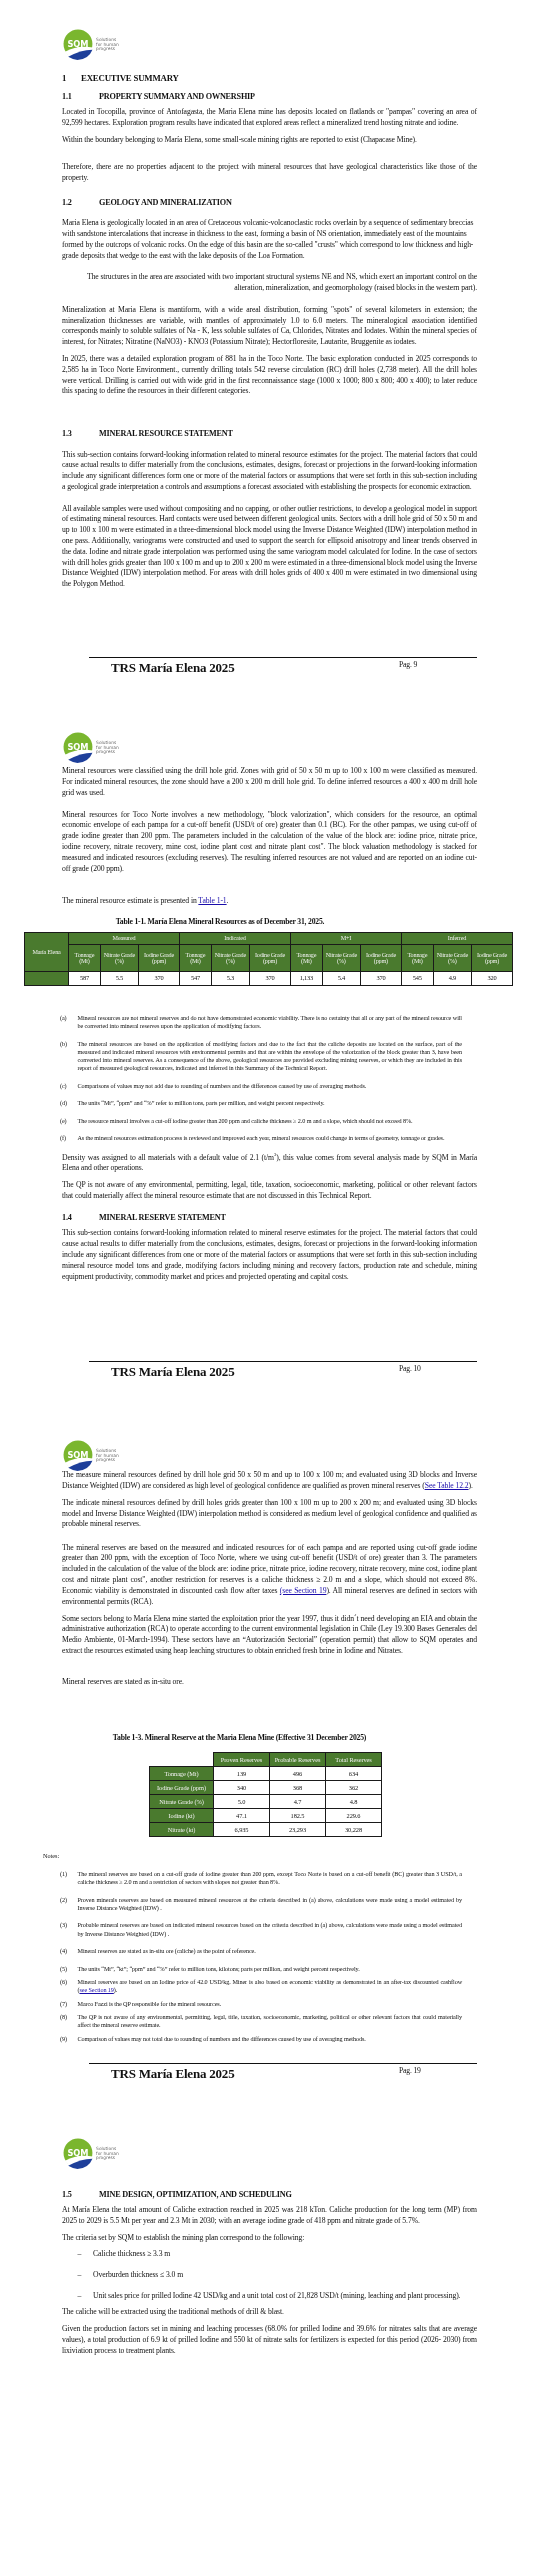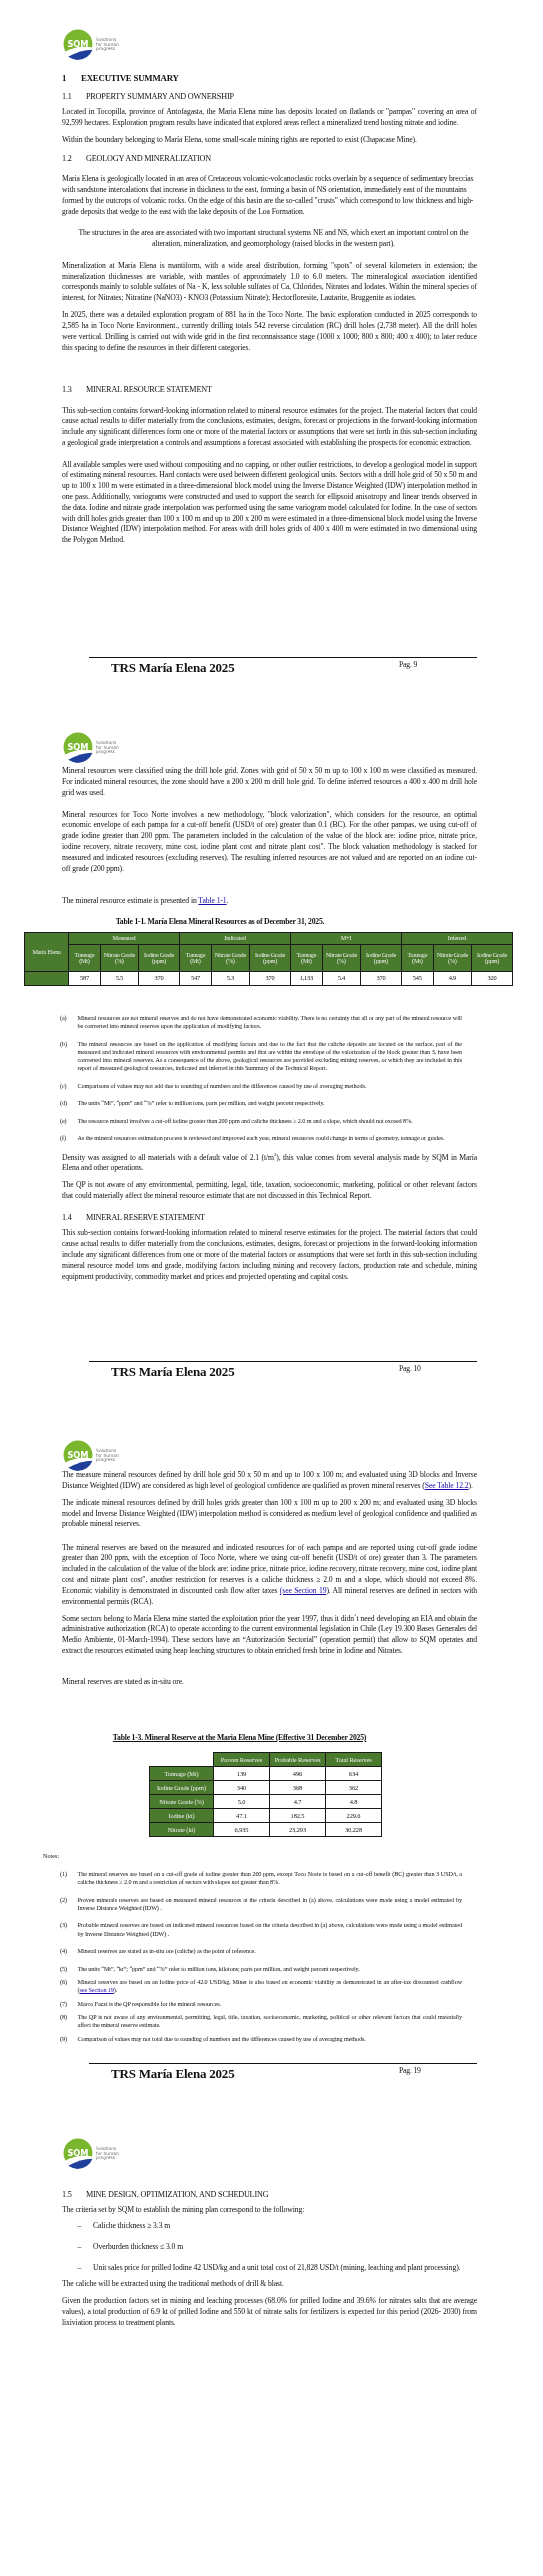--- a/index.html
+++ b/index.html
@@ -47,24 +47,25 @@
   h1.sec {
     font-size: 8.8px;
     font-weight: bold;
     margin: 0 0 9.3px 0;
     display: flex;
     letter-spacing: -0.2px;
   }
   h1.sec .num { width: 19px; }
   h2.sub {
     font-size: 8.2px;
-    font-weight: normal;
+    font-weight: bold;
     margin: 0 0 6.2px 0;
     display: flex;
     letter-spacing: -0.2px;
+    gap: 13px;
   }
   h2.sub .num { width: 24px; }
   a.link { color: #1a0dab; text-decoration: underline; }
   .footer {
     position: absolute;
     left: 89px;
     width: 388px;
     border-top: 1.3px solid #111;
   }
   .footer .ft-title {
@@ -176,28 +177,29 @@
   <div class="content" style="top:73px;">
     <h1 class="sec">
       <span class="num">1</span>
       <span>EXECUTIVE SUMMARY</span>
     </h1>
     <h2 class="sub">
       <span class="num">1.1</span>
       <span>PROPERTY SUMMARY AND OWNERSHIP</span>
     </h2>
     <p class="body">Located in Tocopilla, province of Antofagasta, the Maria Elena mine has deposits located on flatlands or "pampas" covering an area of 92,599 hectares. Exploration program results have indicated that explored areas reflect a mineralized trend hosting nitrate and iodine.</p>
-    <p class="body" style="margin-bottom:8px;">Within the boundary belonging to María Elena, some small-scale mining rights are reported to exist (Chapacase Mine).</p>
+    <p class="body" style="margin-bottom:16px;">Within the boundary belonging to María Elena, some small-scale mining rights are reported to exist (Chapacase Mine).</p>
+    <p class="body" style="margin-bottom:14.4px;">Therefore, there are no properties adjacent to the project with mineral resources that have geological characteristics like those of the property.</p>
 
     <h2 class="sub" style="margin-bottom:11.3px;">
       <span class="num">1.2</span>
       <span>GEOLOGY AND MINERALIZATION</span>
     </h2>
     <p class="body" style="text-align:left; margin-bottom:10.8px;">Maria Elena is geologically located in an area of Cretaceous volcanic-volcanoclastic rocks overlain by a sequence of sedimentary breccias with sandstone intercalations that increase in thickness to the east, forming a basin of NS orientation, immediately east of the mountains formed by the outcrops of volcanic rocks. On the edge of this basin are the so-called "crusts" which correspond to low thickness and high-grade deposits that wedge to the east with the lake deposits of the Loa Formation.</p>
-    <p class="body" style="text-align:center; margin-bottom:10.8px;margin-left:8px;">The structures in the area are associated with two important structural systems NE and NS, which exert an important control on the alteration, mineralization, and geomorphology (raised blocks in the western part).</p>
+    <p class="body" style="text-align:right; margin-bottom:10.8px;margin-left:8px;">The structures in the area are associated with two important structural systems NE and NS, which exert an important control on the alteration, mineralization, and geomorphology (raised blocks in the western part).</p>
     <p class="body">Mineralization at Maria Elena is mantiform, with a wide areal distribution, forming "spots" of several kilometers in extension; the mineralization thicknesses are variable, with mantles of approximately 1.0 to 6.0 meters. The mineralogical association identified corresponds mainly to soluble sulfates of Na - K, less soluble sulfates of Ca, Chlorides, Nitrates and Iodates. Within the mineral species of interest, for Nitrates; Nitratine (NaNO3)  -  KNO3 (Potassium  Nitrate); Hectorfloresite, Lautarite, Bruggenite as iodates.</p>
     <p class="body" style="margin-bottom:11.3px;">In 2025, there was a detailed exploration program of 881 ha in the Toco Norte. The basic exploration conducted in 2025 corresponds to 2,585 ha in Toco Norte Environment., currently drilling totals 542 reverse circulation (RC) drill holes (2,738 meter). All the drill holes were vertical. Drilling is carried out with wide grid in the first reconnaissance stage (1000 x 1000; 800 x 800; 400 x 400); to later reduce this spacing to define the resources in their different categories.</p>
 
     <h2 class="sub" style="margin-bottom:11.3px;margin-top:32px;">
       <span class="num">1.3</span>
       <span>MINERAL RESOURCE STATEMENT</span>
     </h2>
     <p class="body" style="margin-bottom:10.8px;">This sub-section contains forward-looking information related to mineral resource estimates for the project. The material factors that could cause actual results to differ materially from the conclusions, estimates, designs, forecast or projections in the forward-looking information include any significant differences form one or more of the material factors or assumptions that were set forth in this sub-section including a geological grade interpretation a controls and assumptions a forecast associated with establishing the prospects for economic extraction.</p>
     <p class="body">All available samples were used without compositing and no capping, or other outlier restrictions, to develop a geological model in support of estimating mineral resources. Hard contacts were used between different geological units. Sectors with a drill hole grid of 50 x 50 m and up to 100 x 100 m were estimated in a three-dimensional block model using the Inverse Distance Weighted (IDW) interpolation method in one pass. Additionally, variograms were constructed and used to support the search for ellipsoid anisotropy and linear trends observed in the data. Iodine and nitrate grade interpolation was performed using the same variogram model calculated for Iodine. In the case of sectors with drill holes grids greater than 100 x 100 m and up to 200 x 200 m were estimated in a three-dimensional block model using the Inverse Distance Weighted (IDW) interpolation method. For areas with drill holes grids of 400 x 400 m were estimated in two dimensional using the Polygon Method.</p>
   </div>
@@ -333,21 +335,21 @@
   </div>
 
   <div class="content" style="top:64px;">
     <p class="body"><span>The measure mineral resources defined by drill hole grid 50 x 50 m and up to 100 x 100 m; and evaluated using 3D blocks and Inverse Distance Weighted (IDW)  are considered as high level of geological confidence are qualified as proven mineral reserves (</span><a class="link" href="#">See Table 12.2</a><span>).</span></p>
     <p class="body" style="margin-bottom:12.4px;">The indicate mineral resources defined by drill holes grids greater than 100 x 100 m up to 200 x 200 m; and evaluated using 3D blocks model and Inverse Distance Weighted (IDW) interpolation method is considered as medium level of geological confidence and qualified as probable mineral reserves.</p>
     <p class="body"><span>The mineral reserves are based on the measured and indicated resources for of each pampa and are reported using cut-off grade iodine greater than 200 ppm, with the exception of Toco Norte,  where we using cut-off benefit (USD/t of ore) greater than 3. The parameters included in the calculation of the value of the block are: iodine price, nitrate price, iodine recovery, nitrate recovery, mine cost, iodine plant cost and nitrate plant cost", another restriction for reserves is a caliche thickness ≥ 2.0 m and a slope, which should not exceed 8%. Economic viability is demonstrated in discounted cash flow after taxes </span><a class="link" href="#">(see Section 19</a><span>). All mineral reserves are defined in sectors with environmental permits (RCA).</span></p>
     <p class="body" style="margin-bottom:20.6px;">Some sectors belong to María Elena mine started the exploitation prior the year 1997, thus it didn´t need developing an EIA and obtain the administrative authorization (RCA) to operate according to the current environmental legislation in Chile (Ley 19.300 Bases Generales del Medio Ambiente, 01-March-1994). These sectors have an “Autorización Sectorial” (operation permit) that allow to SQM operates and extract the resources estimated using heap leaching structures to obtain enriched fresh brine in Iodine and Nitrates.</p>
     <p class="body">Mineral reserves are stated as in-situ ore.</p>
   </div>
 
-  <div class="caption" style="position:absolute; top:327px; left:0; width:479px;text-decoration:underline;">Table 1-3. Mineral Reserve at the Maria Elena Mine (Effective 31 December 2025)</div>
+  <div class="caption" style="position:absolute; top:327px; left:0; width:479px;">Table 1-3. Mineral Reserve at the Maria Elena Mine (Effective 31 December 2025)</div>
 
   <table class="rsv" style="top:346px;">
     <tbody>
         <tr>
       <td class="blank" style="width:64px;"></td>
       <th class="col">Proven Reserves</th>
       <th class="col">Probable Reserves</th>
       <th class="col">Total Reserves</th>
     </tr>
     <tr>
@@ -443,20 +445,21 @@
       <div>for human</div>
       <div>progress</div>
     </div>
   </div>
 
   <div class="content" style="top:81px;">
     <h2 class="sub">
       <span class="num">1.5</span>
       <span>MINE DESIGN, OPTIMIZATION, AND SCHEDULING</span>
     </h2>
+    <p class="body">At María Elena the total amount of Caliche extraction reached in 2025 was 218 kTon. Caliche production for the long term (MP) from 2025 to 2029 is 5.5 Mt per year and 2.3 Mt in 2030; with an average iodine grade of 418 ppm and nitrate grade of 5.7%.</p>
     <p class="body" style="margin-bottom:5.2px;">The criteria set by SQM to establish the mining plan correspond to the following:</p>
     <ul class="bullets">
       <li>
           <span class="dash">–</span>
           <span class="txt">Caliche thickness ≥ 3.3 m</span>
         </li>
       <li>
           <span class="dash">–</span>
           <span class="txt">Overburden thickness ≤ 3.0 m</span>
         </li>

